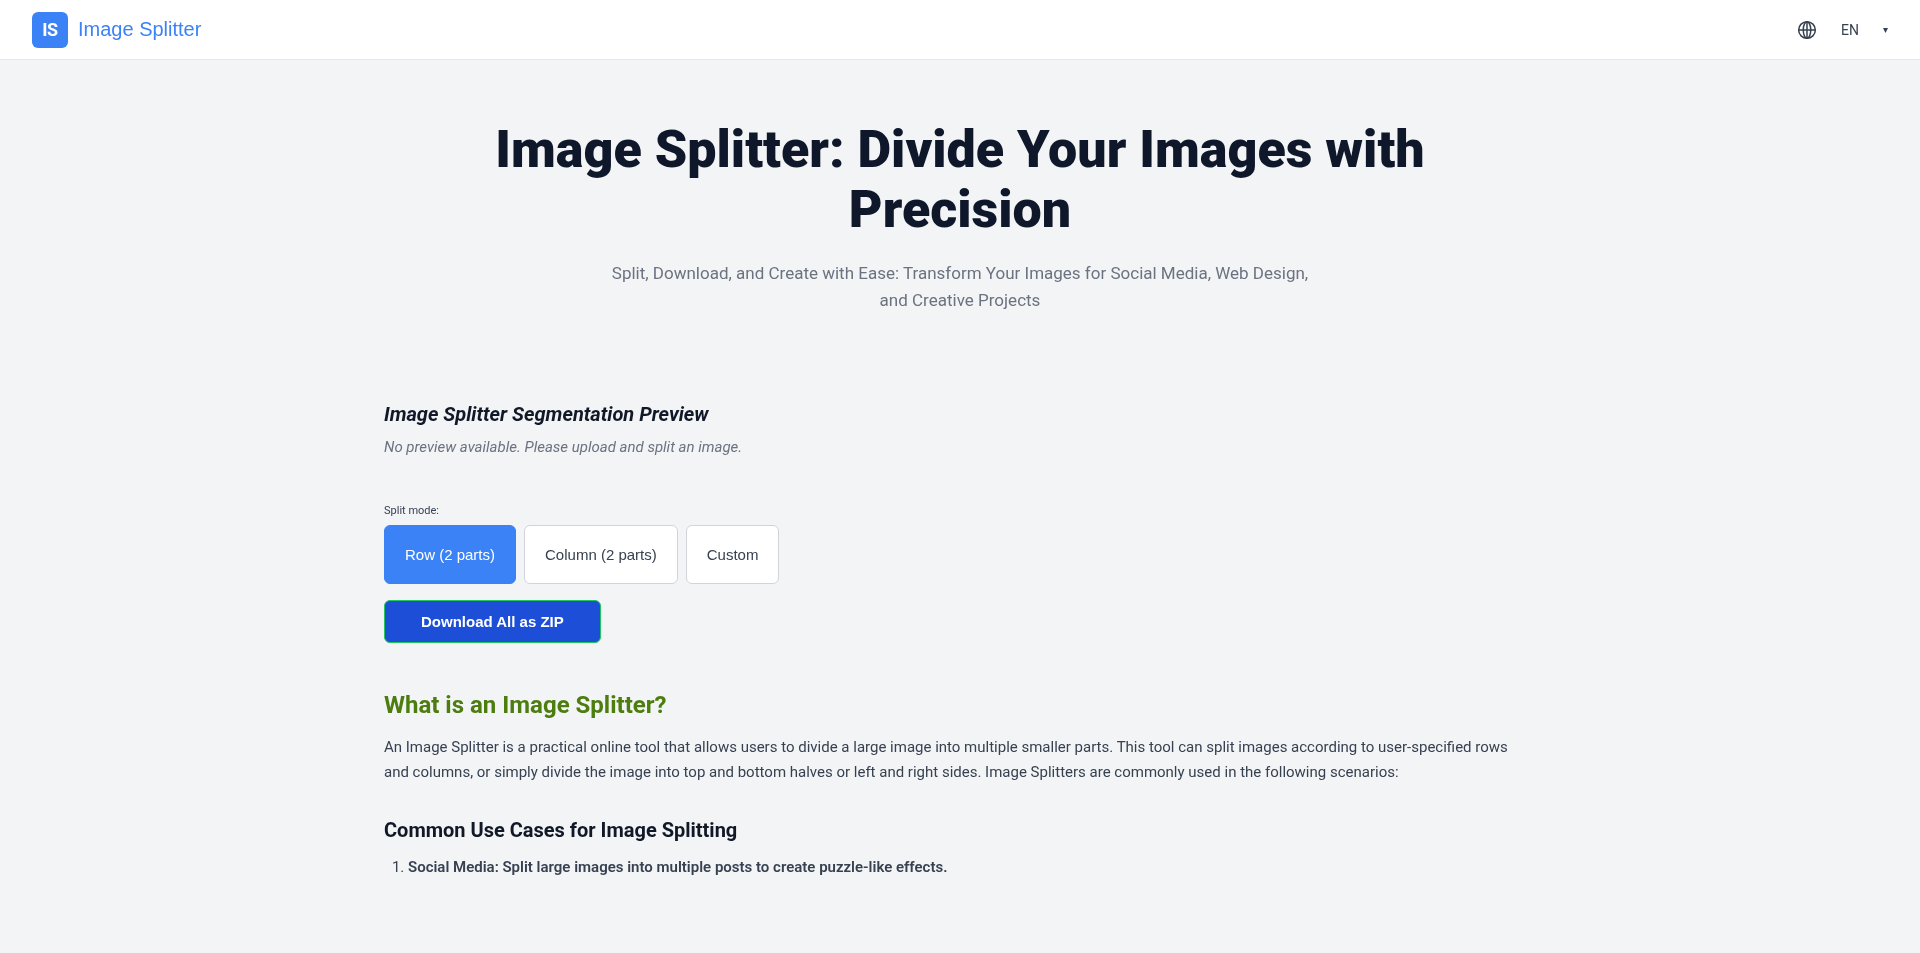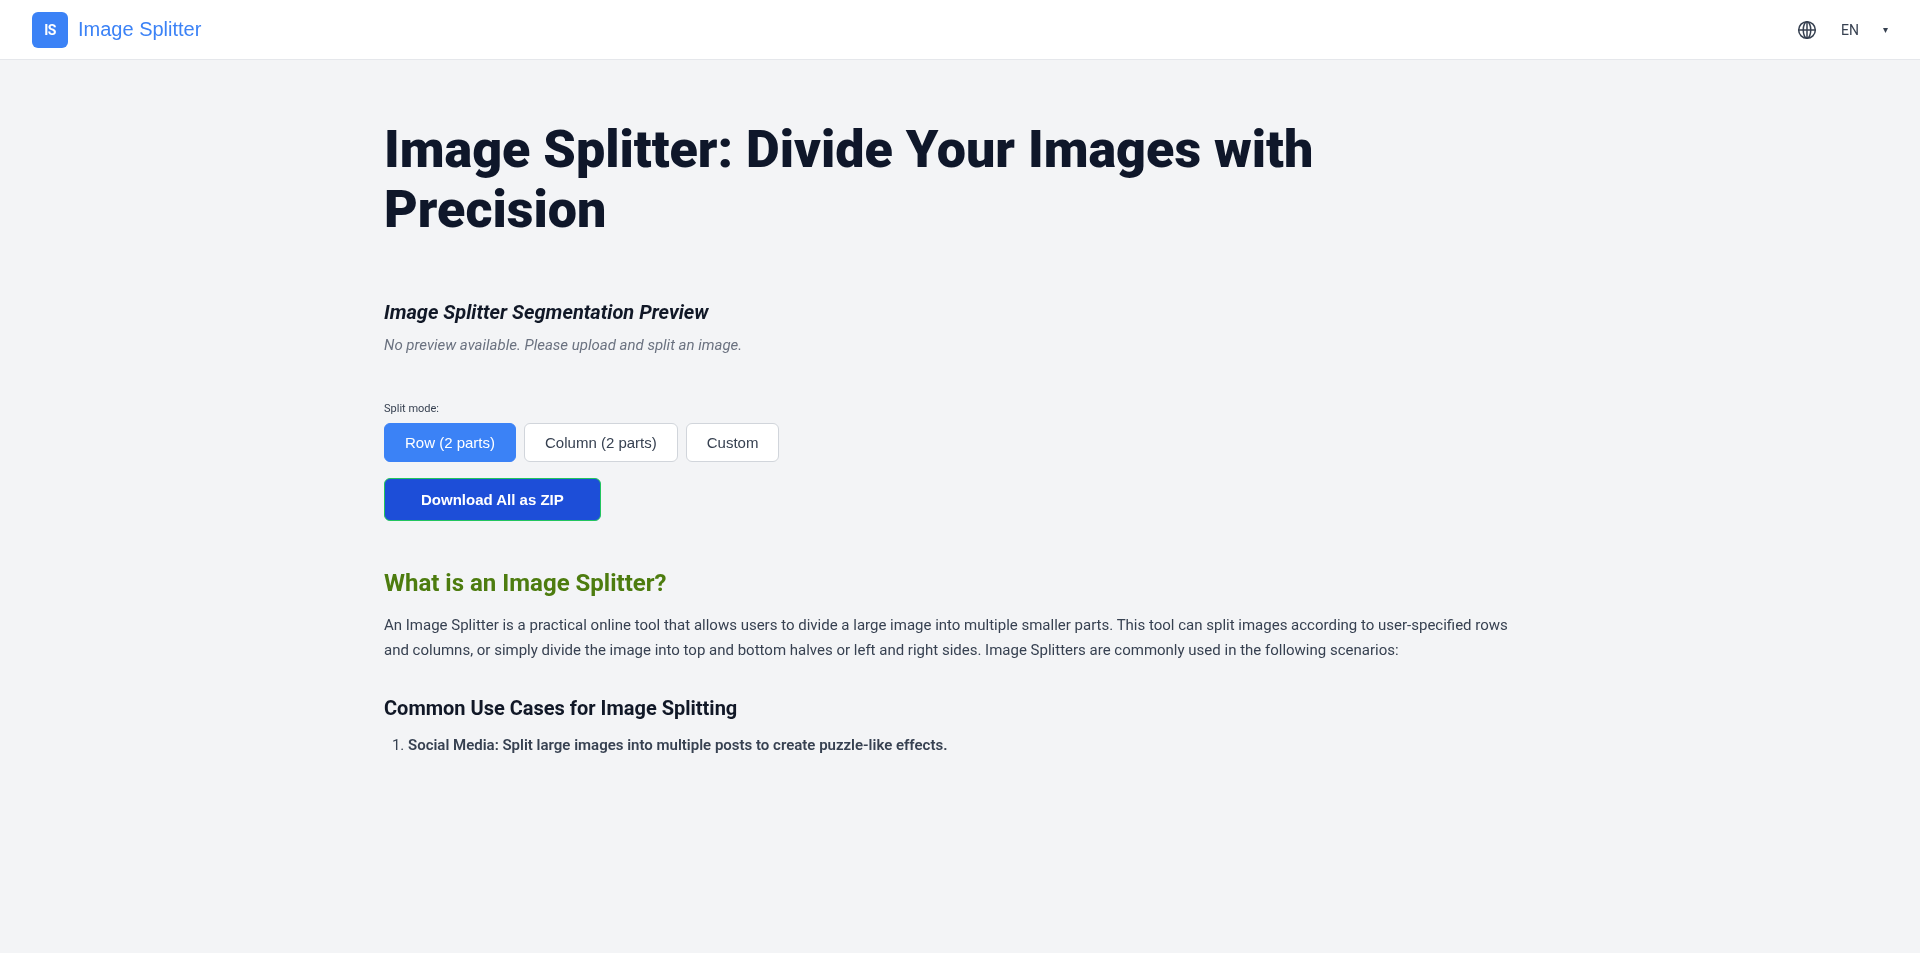--- a/index.html
+++ b/index.html
@@ -35,21 +35,21 @@
     .logo-icon {
       width: 36px;
       height: 36px;
       background-color: #3b82f6;
       border-radius: 6px;
       display: flex;
       align-items: center;
       justify-content: center;
       color: white;
       font-weight: 700;
-      font-size: 14px;
+      font-size: 18px;
       letter-spacing: -0.5px;
     }
 
     .logo-text {
       font-size: 20px;
       color: #3b82f6;
       font-family: 'Comic Sans MS', cursive, sans-serif;
     }
 
     .lang-selector {
@@ -72,22 +72,22 @@
 
     
     .main-content {
       max-width: 1200px;
       margin: 0 auto;
       padding: 60px 24px 40px;
     }
 
     
     .hero {
-      text-align: left;
-      margin-bottom: 60px;
+      text-align: center;
+      margin-bottom: 88px;
     }
 
     .hero-title {
       font-size: 52px;
       font-weight: 900;
       color: #0f172a;
       line-height: 1.15;
       margin-bottom: 20px;
     }
 
@@ -160,21 +160,21 @@
       font-weight: 400;
     }
 
     .split-buttons {
       display: flex;
       gap: 8px;
       margin-bottom: 16px;
     }
 
     .btn {
-      padding: 10px 20px;
+      padding: 20px 20px;
       border-radius: 6px;
       font-size: 15px;
       font-weight: 500;
       cursor: pointer;
       border: 1px solid #d1d5db;
       background: #ffffff;
       color: #374151;
       transition: all 0.15s;
     }
 
@@ -262,20 +262,21 @@
     </svg>
     <span>EN</span>
     <span class="chevron-icon">▾</span>
   </div>
 </header>
 
 <main class="main-content">
 
   <section class="hero">
     <h1 class="hero-title">Image Splitter: Divide Your Images with Precision</h1>
+    <p class="hero-subtitle">Split, Download, and Create with Ease: Transform Your Images for Social Media, Web Design, and Creative Projects</p>
   </section>
 
   <div class="tool-section">
 
 
     <div class="preview-panel">
       <h3 class="preview-title">Image Splitter Segmentation Preview</h3>
       <p class="preview-text">No preview available. Please upload and split an image.</p>
     </div>
   </div>

